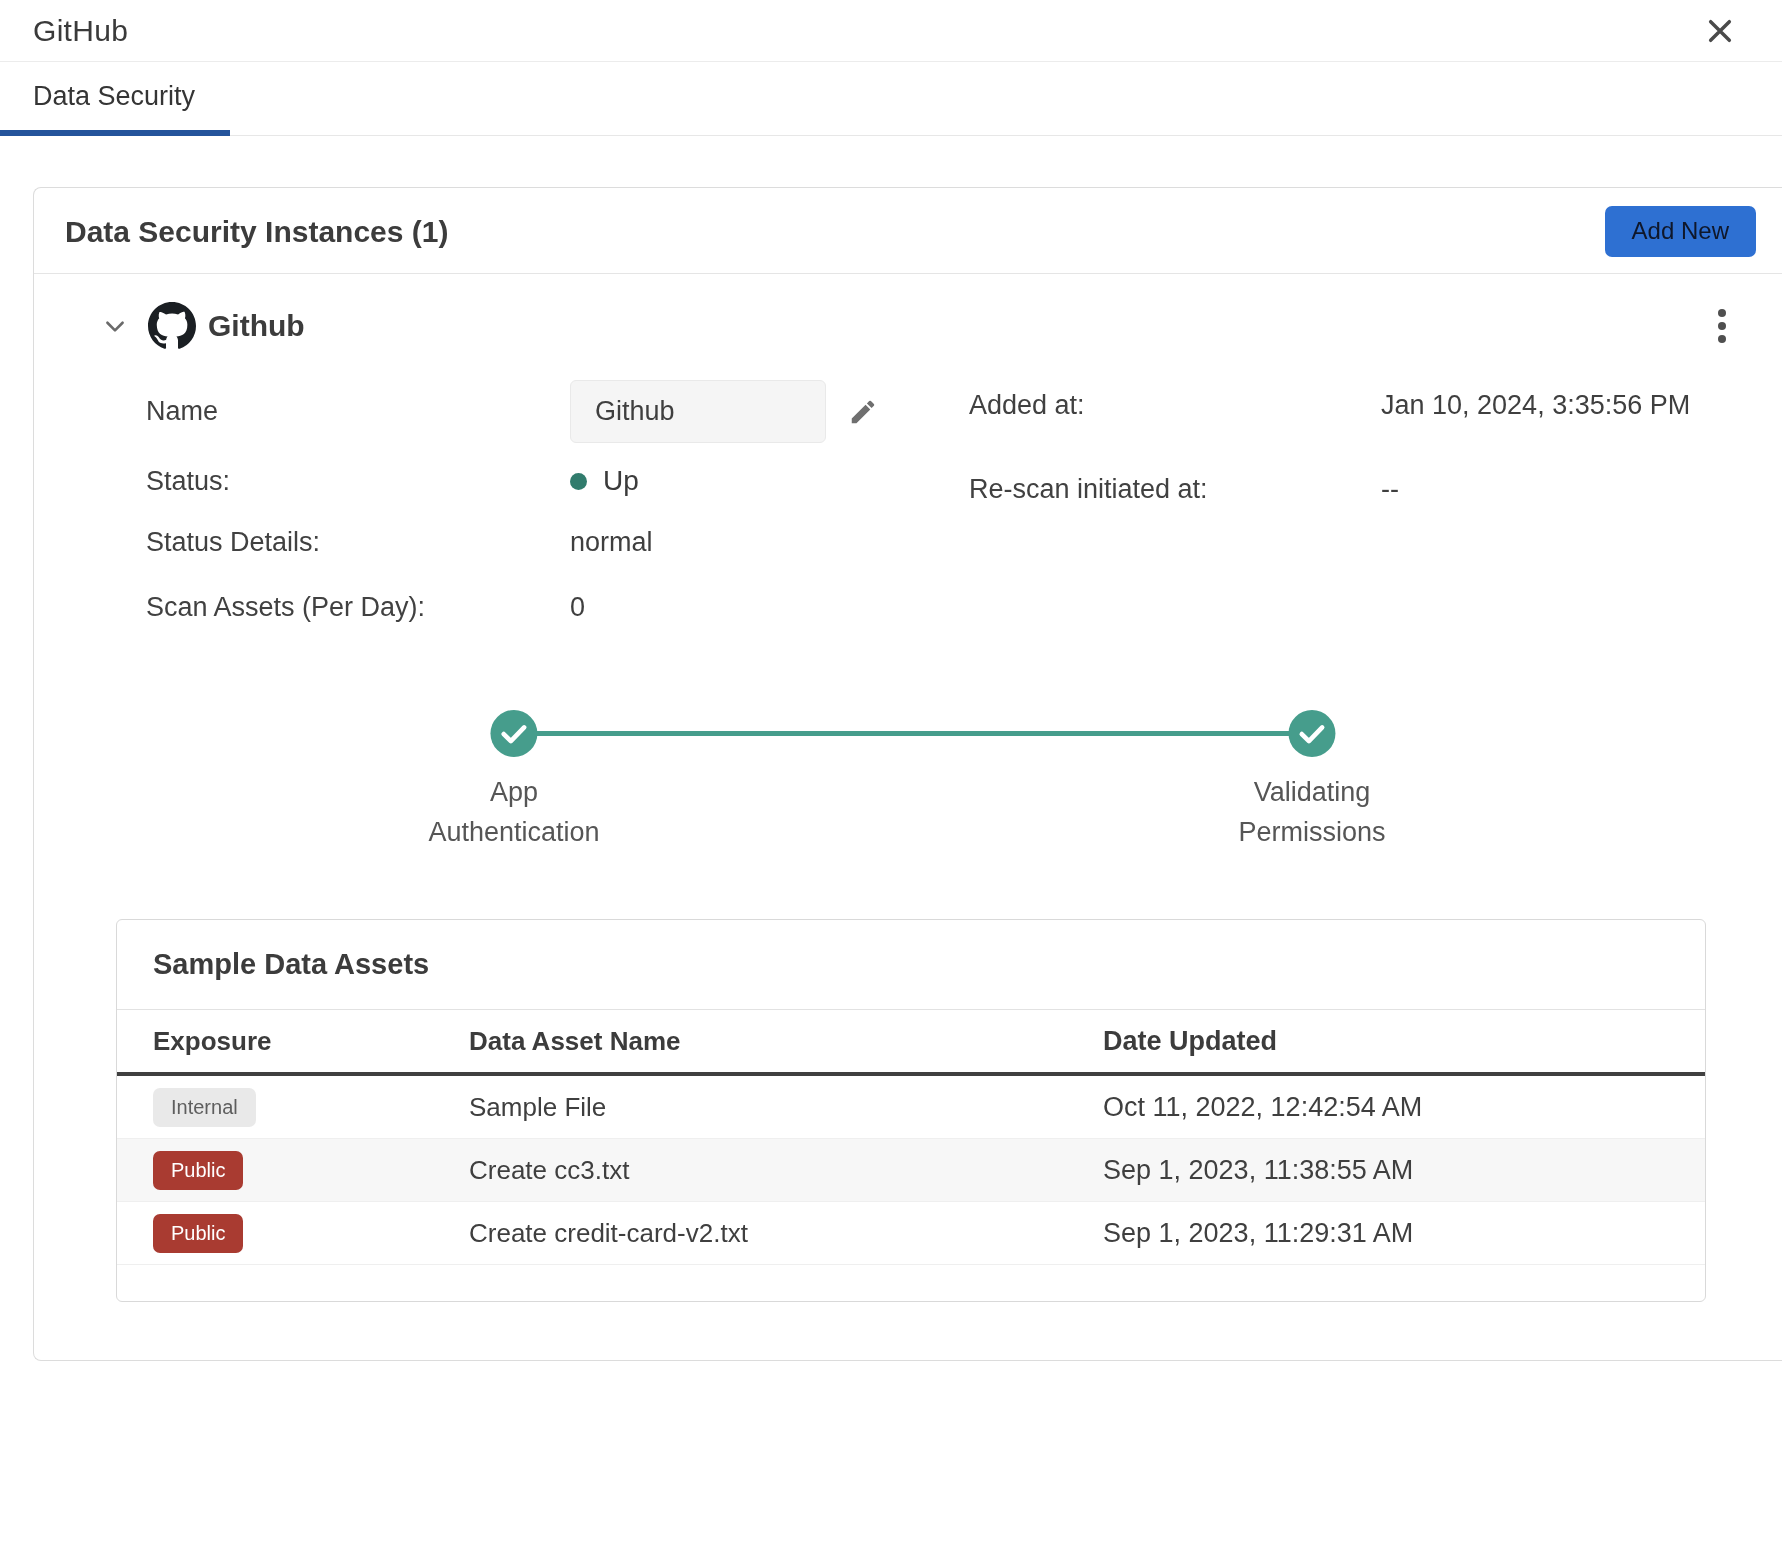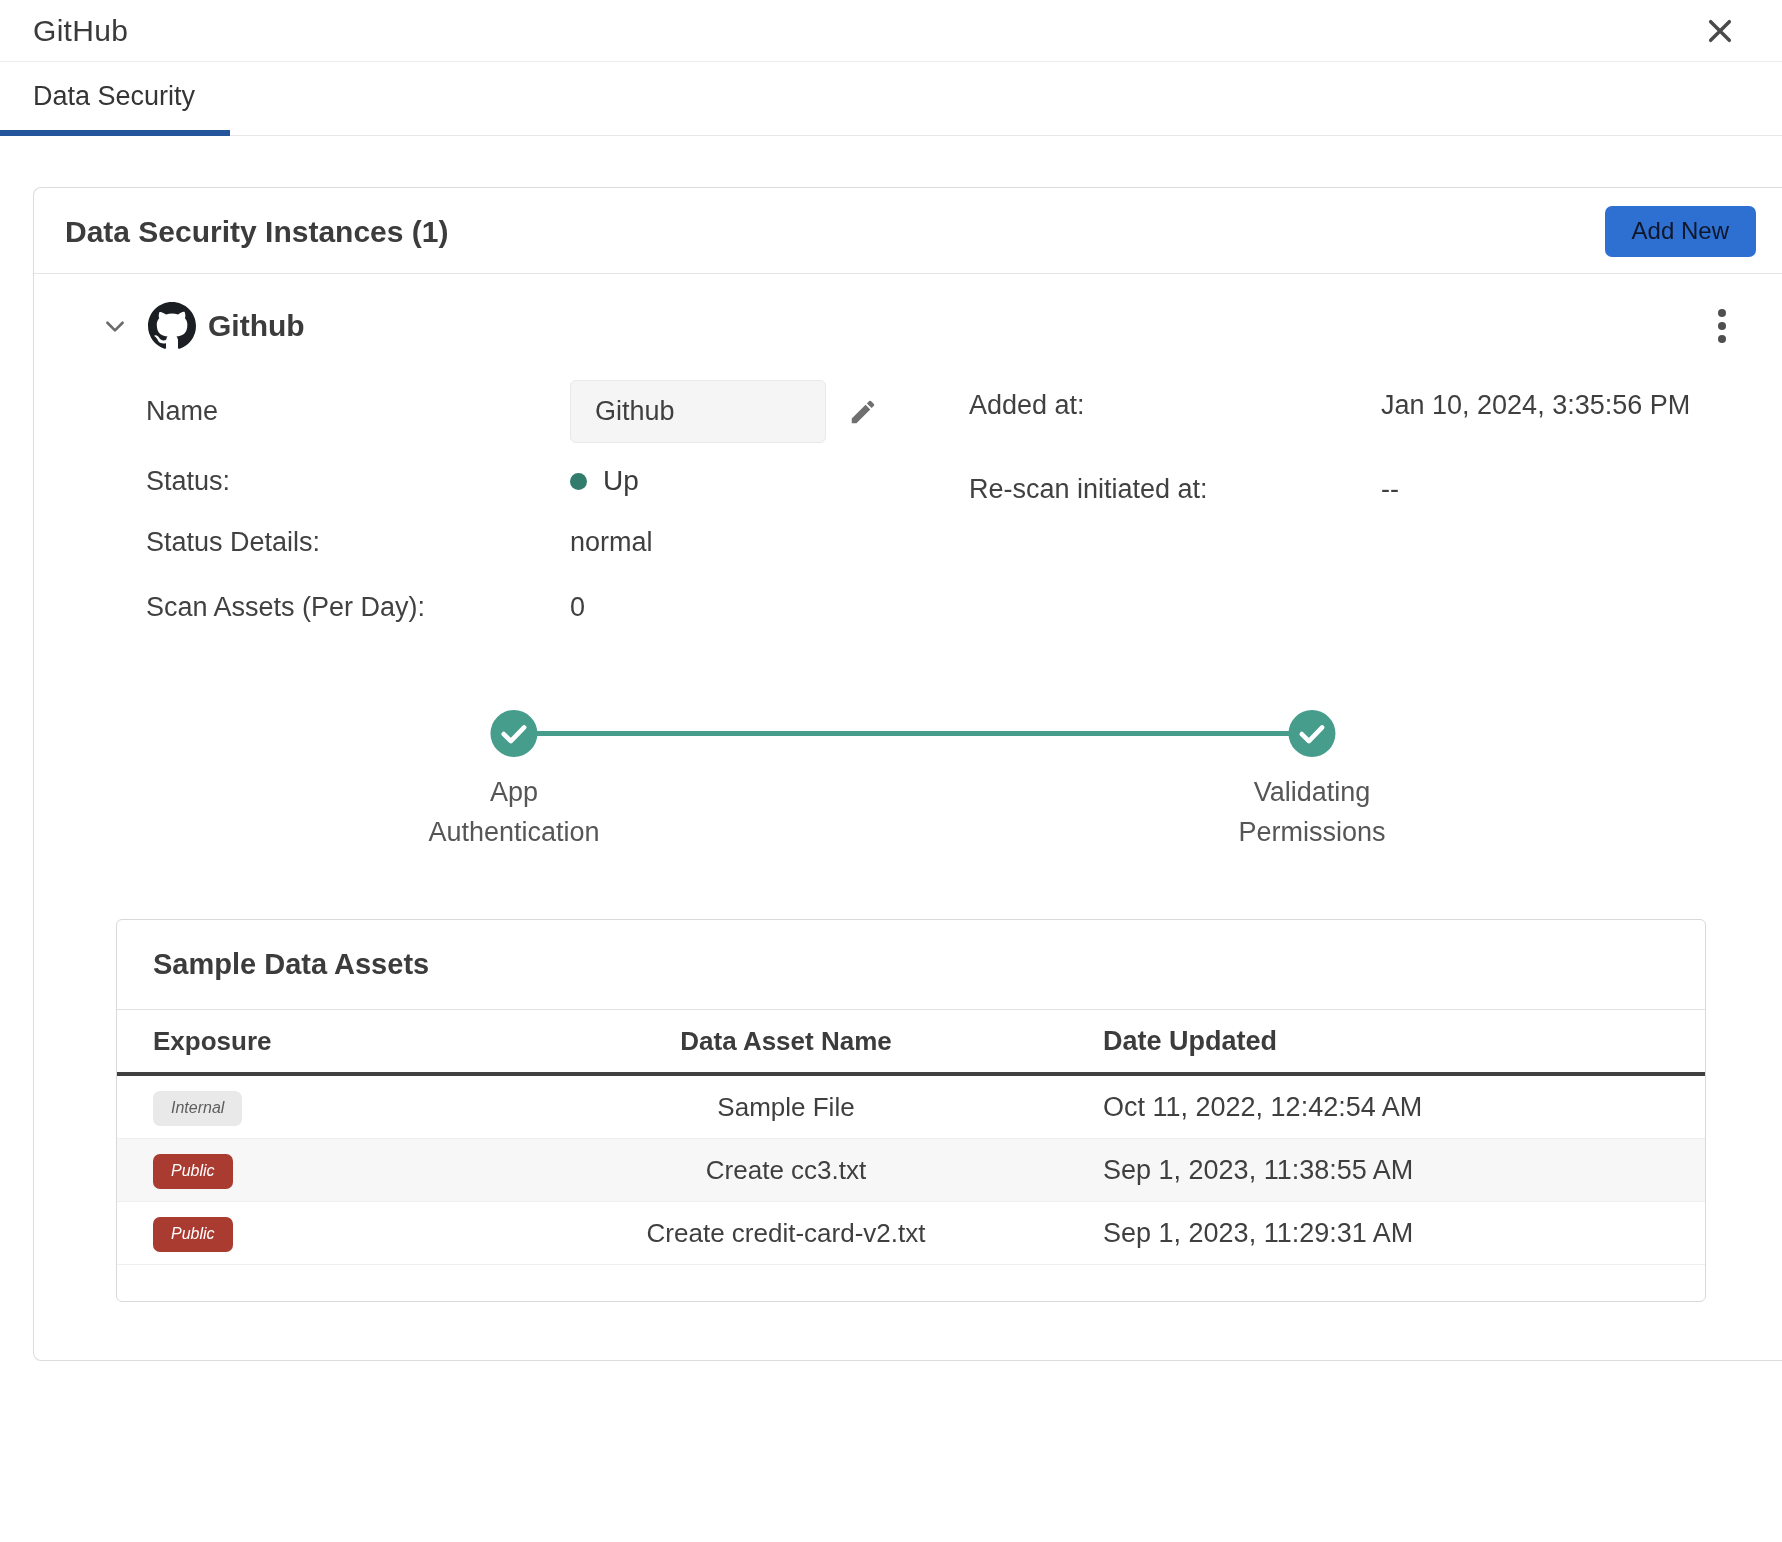--- a/index.html
+++ b/index.html
@@ -74,24 +74,24 @@
   .assets-panel { width:1590px; margin:70px 0 0 82px; border:1px solid #d9d9d9;
     border-radius:6px; overflow:hidden; }
   .assets-title { padding:28px 36px; font-size:29px; font-weight:700;
     color:#3c3c3c; border-bottom:1px solid #e2e2e2; }
   .arow { display:flex; align-items:center; height:63px; }
   .ahead { height:66px; border-bottom:4px solid #404040; font-weight:700;
     font-size:26px; color:#3c3c3c; }
   .abody .arow { border-bottom:1px solid #efefef; font-size:26px; }
   .abody .arow:nth-child(even) { background:#f7f7f7; }
   .c1 { width:352px; padding-left:36px; flex:none; }
-  .c2 { width:634px; flex:none;text-align:center; }
+  .c2 { width:634px; flex:none; }
   .c3 { flex:1; font-size:27px; }
-  .badge { display:inline-block; font-size:16px; line-height:1;
-    padding:9px 18px 10px; border-radius:7px;font-style:italic; }
+  .badge { display:inline-block; font-size:20px; line-height:1;
+    padding:9px 18px 10px; border-radius:7px; }
   .badge.internal { background:#e9e9e9; color:#5e5e5e; }
   .badge.public { background:#a93b31; color:#ffffff; }
   .afooter { height:36px; }
 </style>
 </head>
 <body>
 
 <div class="topbar">
   <div class="topbar-title">GitHub</div>
   <button class="close-btn">

